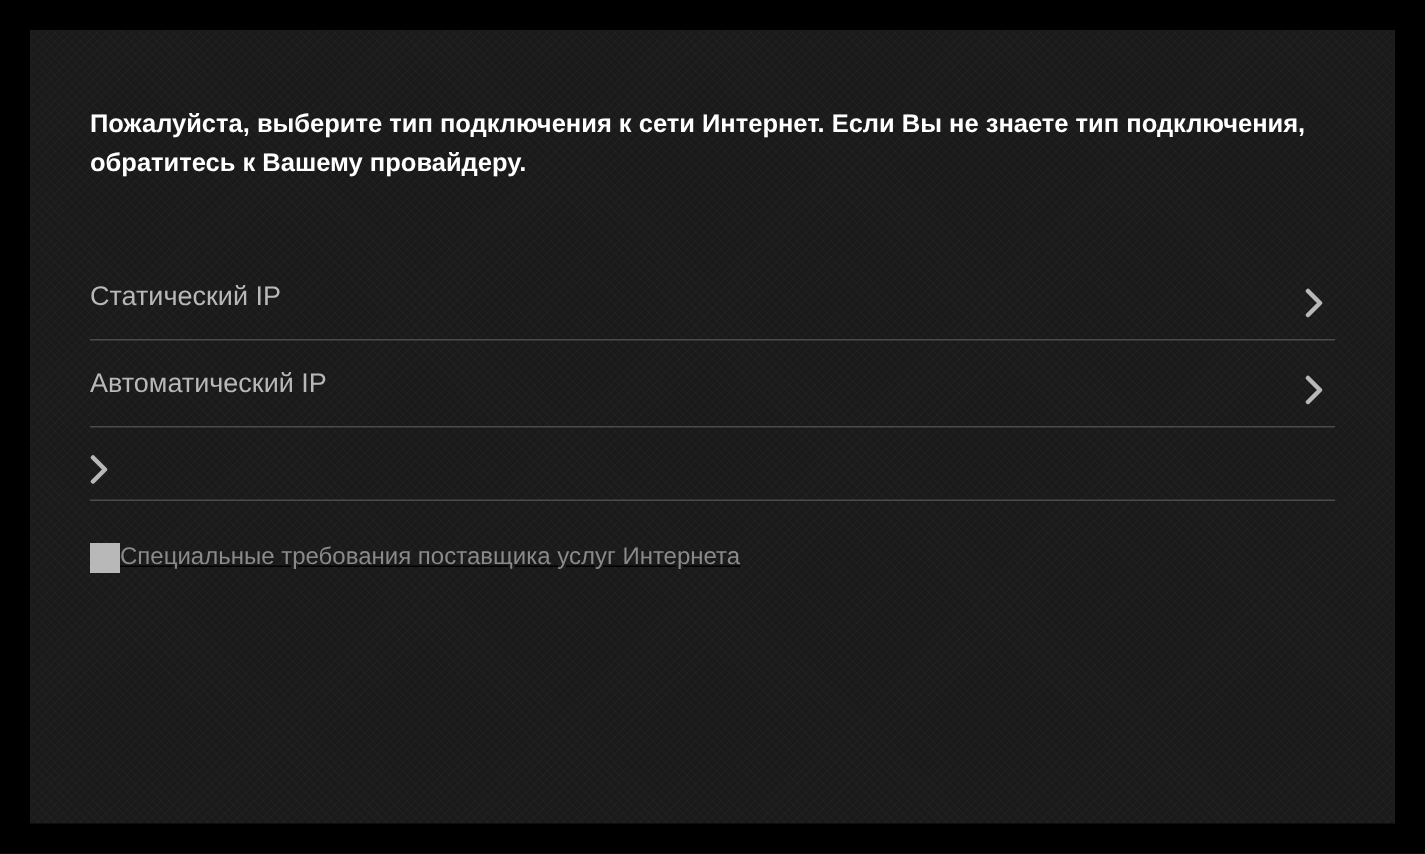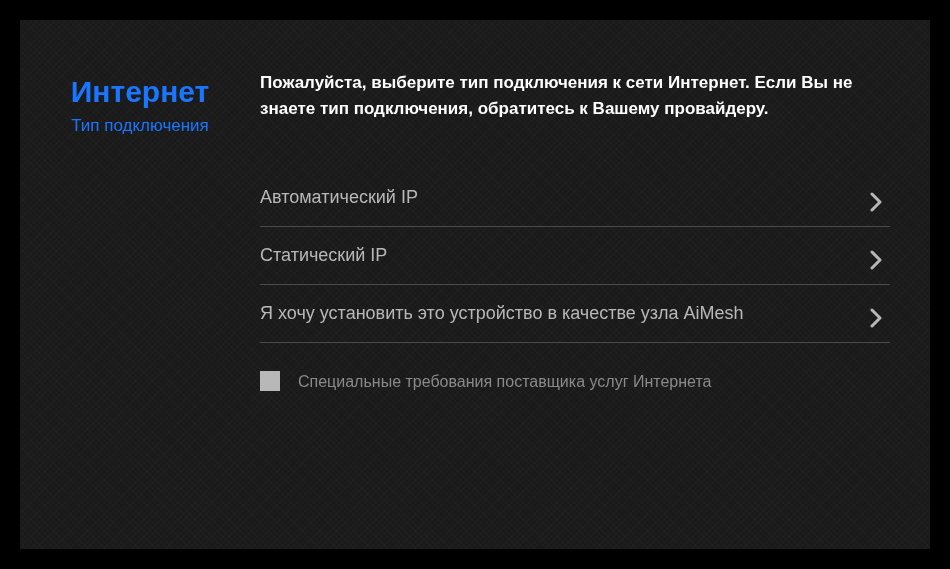--- a/index.html
+++ b/index.html
@@ -70,23 +70,23 @@
     .chevron {
       width: 12px;
       height: 12px;
       flex-shrink: 0;
     }
     .chevron svg {
       display: block;
     }
     .checkbox-row {
       display: flex;
-      align-items: flex-end;
+      align-items: center;
       padding: 28px 0 20px 0;
-      gap: 18px;
+      text-decoration: underline;
     }
     .checkbox {
       width: 20px;
       height: 20px;
       background: #b8b8b8;
       cursor: pointer;
       flex-shrink: 0;
     }
     .checkbox-label {
       color: #8a8a8a;
@@ -105,46 +105,41 @@
       color: #1976ff;
       font-size: 17px;
       cursor: pointer;
       min-width: 190px;
     }
   </style>
 </head>
 <body>
 
 <div class="panel">
-  <div class="sidebar">
-    <div class="sidebar-title">Интернет</div>
-    <div class="sidebar-subtitle">Тип подключения</div>
-  </div>
   <div class="main">
     <div class="instruction">Пожалуйста, выберите тип подключения к сети Интернет. Если Вы не знаете тип подключения, обратитесь к Вашему провайдеру.</div>
 
     <div class="options">
+      <div class="option-row">
+        <span class="option-label">Статический IP</span>
+        <span class="chevron">
+          <svg viewBox="0 0 12 20" width="12" height="20">
+              <path d="M2 2 L10 10 L2 18" stroke="#b8b8b8" stroke-width="3" fill="none" stroke-linecap="round" stroke-linejoin="round"></path>
+            </svg>
+        </span>
+      </div>
       <div class="option-row">
         <span class="option-label">Автоматический IP</span>
         <span class="chevron">
           <svg viewBox="0 0 12 20" width="12" height="20">
               <path d="M2 2 L10 10 L2 18" stroke="#b8b8b8" stroke-width="3" fill="none" stroke-linecap="round" stroke-linejoin="round"></path>
             </svg>
         </span>
       </div>
       <div class="option-row">
-        <span class="option-label">Статический IP</span>
-        <span class="chevron">
-          <svg viewBox="0 0 12 20" width="12" height="20">
-              <path d="M2 2 L10 10 L2 18" stroke="#b8b8b8" stroke-width="3" fill="none" stroke-linecap="round" stroke-linejoin="round"></path>
-            </svg>
-        </span>
-      </div>
-      <div class="option-row">
-        <span class="option-label">Я хочу установить это устройство в качестве узла AiMesh</span>
         <span class="chevron">
           <svg viewBox="0 0 12 20" width="12" height="20">
               <path d="M2 2 L10 10 L2 18" stroke="#b8b8b8" stroke-width="3" fill="none" stroke-linecap="round" stroke-linejoin="round"></path>
             </svg>
         </span>
       </div>
     </div>
 
     <div class="checkbox-row">
       <div class="checkbox"></div>

